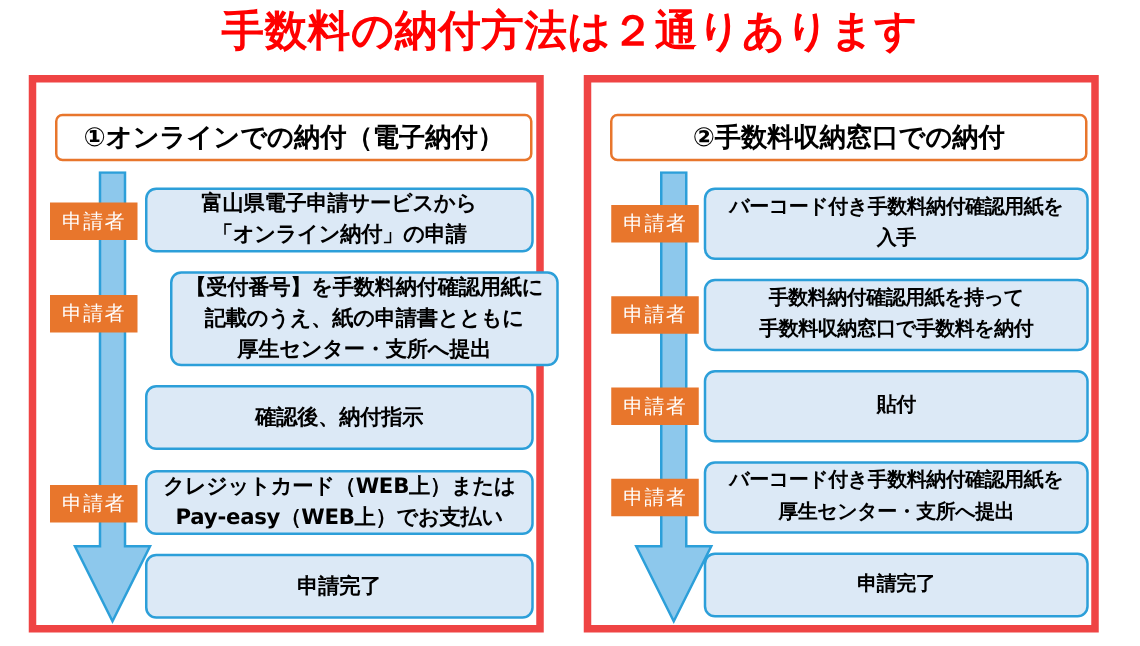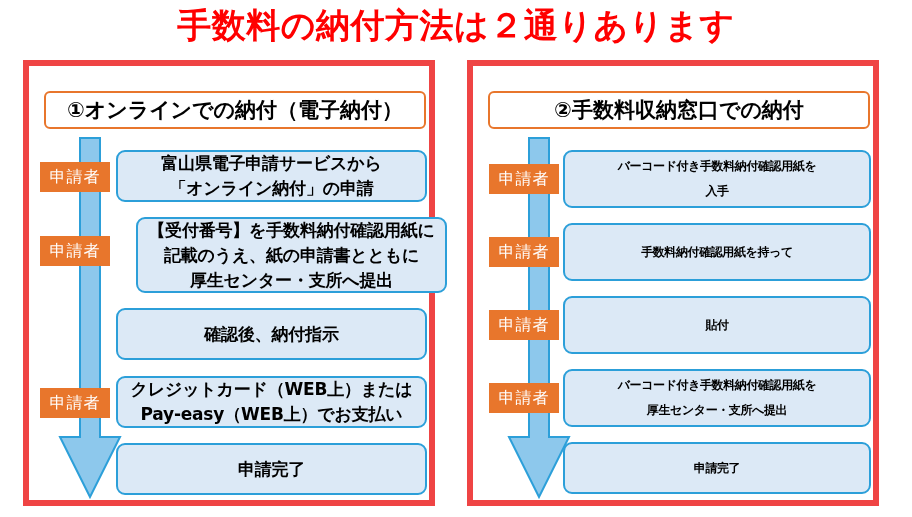--- a/index.html
+++ b/index.html
@@ -112,24 +112,25 @@
     left: 87px;
     width: 311px;
     font-size: 17px;
     font-weight: bold;
     line-height: 25px;
     letter-spacing: -0.2px;
   }
   #panel-2 .step-box {
     left: 90px;
     width: 308px;
-    font-size: 12px;
+    font-size: 16px;
     font-weight: bold;
     line-height: 25px;
     letter-spacing: -0.4px;
+    font-family: Liberation Mono, monospace;
   }
   .step-box .step-text { padding: 0 5px; }
   .step-box .step-text .ln { display: block; }
 </style>
 </head>
 <body>
 
 <div class="page-title">手数料の納付方法は２通りあります</div>
 
 <section class="panel" id="panel-1">
@@ -195,20 +196,21 @@
     <span class="step-text">
       <span class="ln">バーコード付き手数料納付確認用紙を</span>
       <span class="ln">入手</span>
     </span>
   </div>
 
   <div class="actor-badge" style="top:171px;">申請者</div>
   <div class="step-box" style="top:157px;height:58px;">
     <span class="step-text">
       <span class="ln">手数料納付確認用紙を持って</span>
+      <span class="ln">手数料収納窓口で手数料を納付</span>
     </span>
   </div>
 
   <div class="actor-badge" style="top:244px;">申請者</div>
   <div class="step-box" style="top:230px;height:58px;">
     <span class="step-text">
       <span class="ln">貼付</span>
     </span>
   </div>
 

